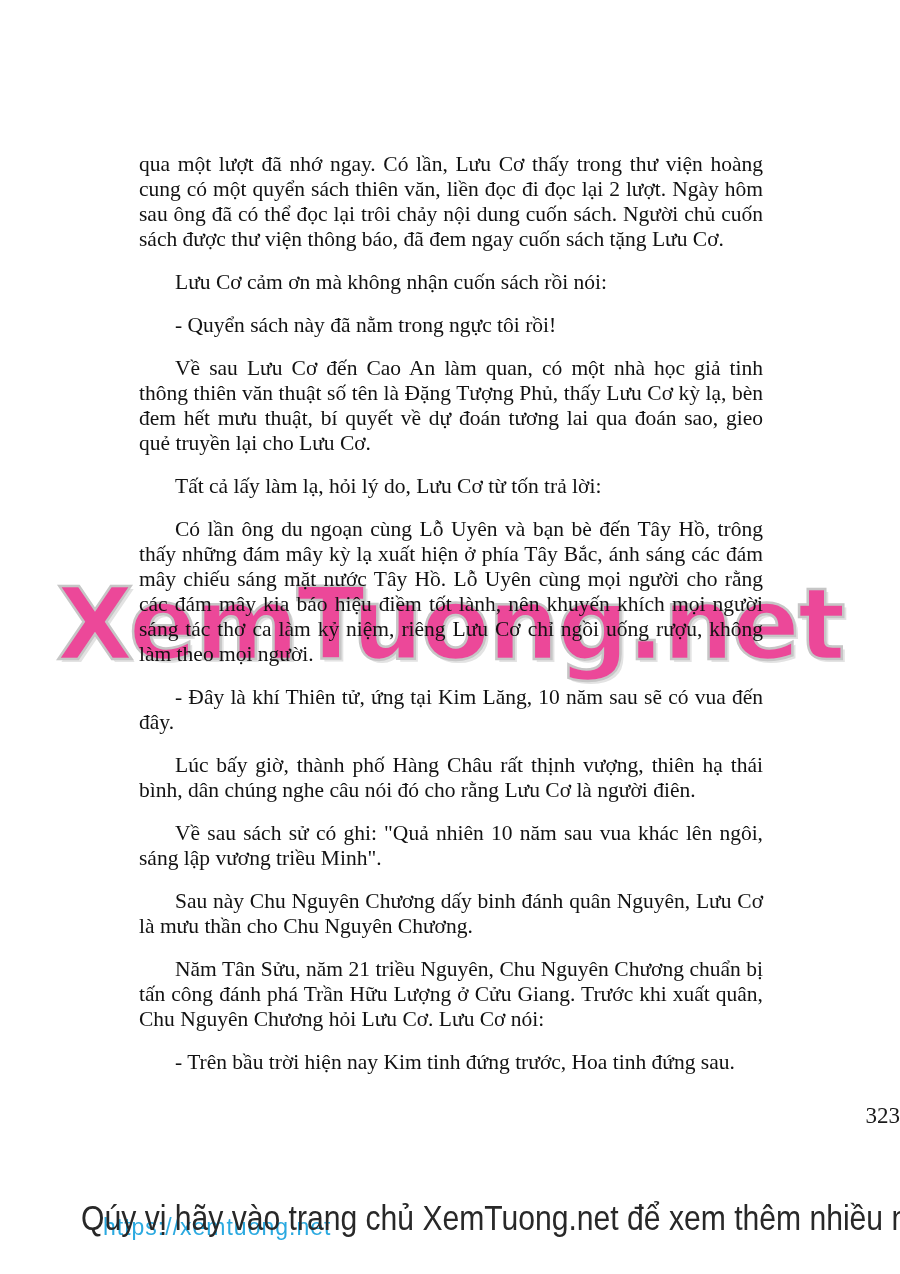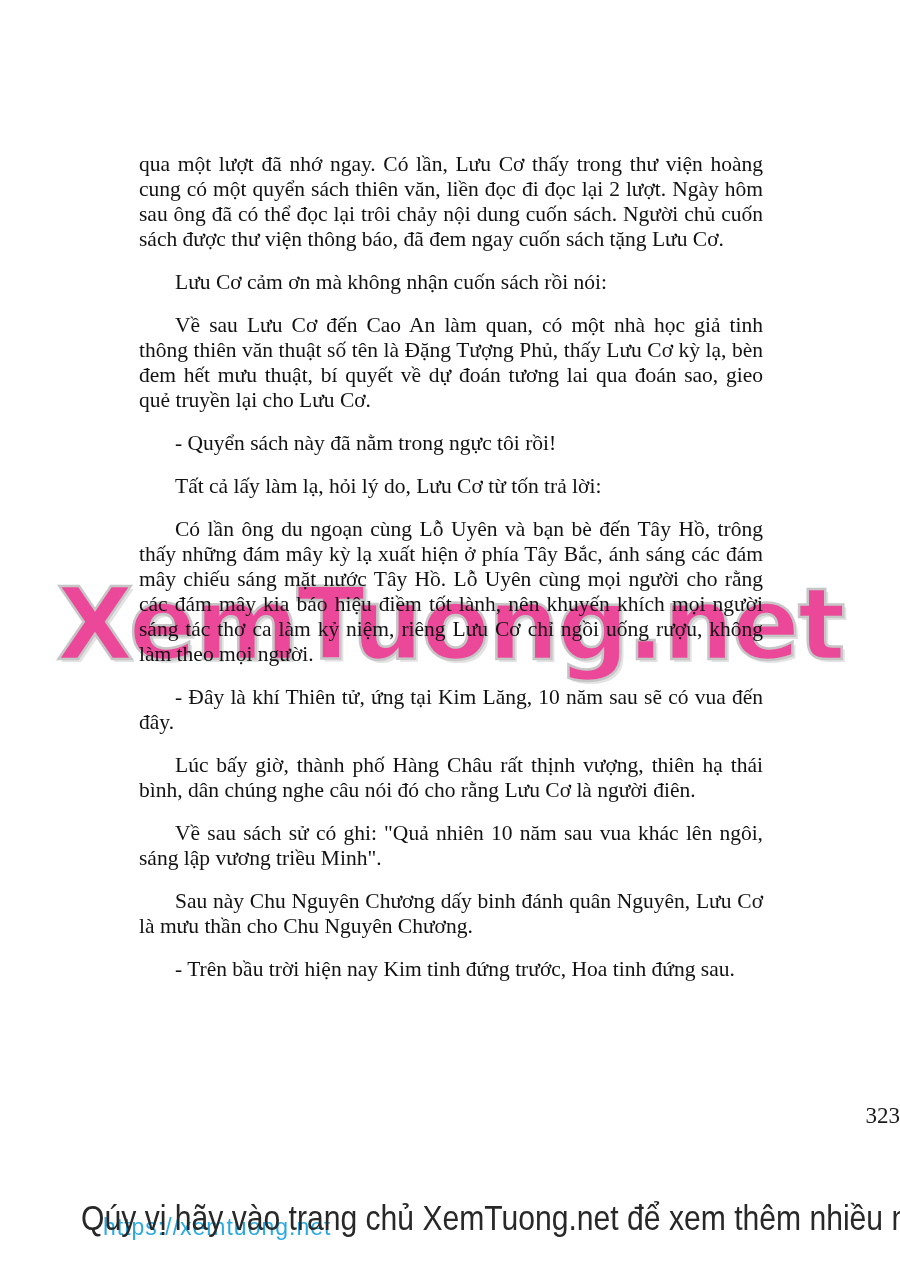--- a/index.html
+++ b/index.html
@@ -105,28 +105,29 @@
 </head>
 <body>
 
 <div class="page">
 
   <div class="watermark">XemTuong.net</div>
 
   <div class="text-block">
     <p class="no-indent">qua một lượt đã nhớ ngay. Có lần, Lưu Cơ thấy trong thư viện hoàng cung có một quyển sách thiên văn, liền đọc đi đọc lại 2 lượt. Ngày hôm sau ông đã có thể đọc lại trôi chảy nội dung cuốn sách. Người chủ cuốn sách được thư viện thông báo, đã đem ngay cuốn sách tặng Lưu Cơ.</p>
     <p>Lưu Cơ cảm ơn mà không nhận cuốn sách rồi nói:</p>
+    <p>- Quyển sách này đã nằm trong ngực tôi rồi!</p>
     <p>Về sau Lưu Cơ đến Cao An làm quan, có một nhà học giả tinh thông thiên văn thuật số tên là Đặng Tượng Phủ, thấy Lưu Cơ kỳ lạ, bèn đem hết mưu thuật, bí quyết về dự đoán tương lai qua đoán sao, gieo quẻ truyền lại cho Lưu Cơ.</p>
-    <p>- Quyển sách này đã nằm trong ngực tôi rồi!</p>
     <p>Tất cả lấy làm lạ, hỏi lý do, Lưu Cơ từ tốn trả lời:</p>
     <p>Có lần ông du ngoạn cùng Lỗ Uyên và bạn bè đến Tây Hồ, trông thấy những đám mây kỳ lạ xuất hiện ở phía Tây Bắc, ánh sáng các đám mây chiếu sáng mặt nước Tây Hồ. Lỗ Uyên cùng mọi người cho rằng các đám mây kia báo hiệu điềm tốt lành, nên khuyến khích mọi người sáng tác thơ ca làm kỷ niệm, riêng Lưu Cơ chỉ ngồi uống rượu, không làm theo mọi người.</p>
     <p>- Đây là khí Thiên tử, ứng tại Kim Lăng, 10 năm sau sẽ có vua đến đây.</p>
     <p>Lúc bấy giờ, thành phố Hàng Châu rất thịnh vượng, thiên hạ thái bình, dân chúng nghe câu nói đó cho rằng Lưu Cơ là người điên.</p>
     <p>Về sau sách sử có ghi: "Quả nhiên 10 năm sau vua khác lên ngôi, sáng lập vương triều Minh".</p>
     <p>Sau này Chu Nguyên Chương dấy binh đánh quân Nguyên, Lưu Cơ là mưu thần cho Chu Nguyên Chương.</p>
+    <p>Năm Tân Sửu, năm 21 triều Nguyên, Chu Nguyên Chương chuẩn bị tấn công đánh phá Trần Hữu Lượng ở Cửu Giang. Trước khi xuất quân, Chu Nguyên Chương hỏi Lưu Cơ. Lưu Cơ nói:</p>
     <p>- Trên bầu trời hiện nay Kim tinh đứng trước, Hoa tinh đứng sau.</p>
   </div>
 
   <div class="page-number">323</div>
 
   <div class="footer">
     <span class="footer-url">https://xemtuong.net</span>
     <div class="footer-text-wrap">
       <span class="footer-text">Qúy vị hãy vào trang chủ XemTuong.net để xem thêm nhiều mục hay khác</span>
     </div>

